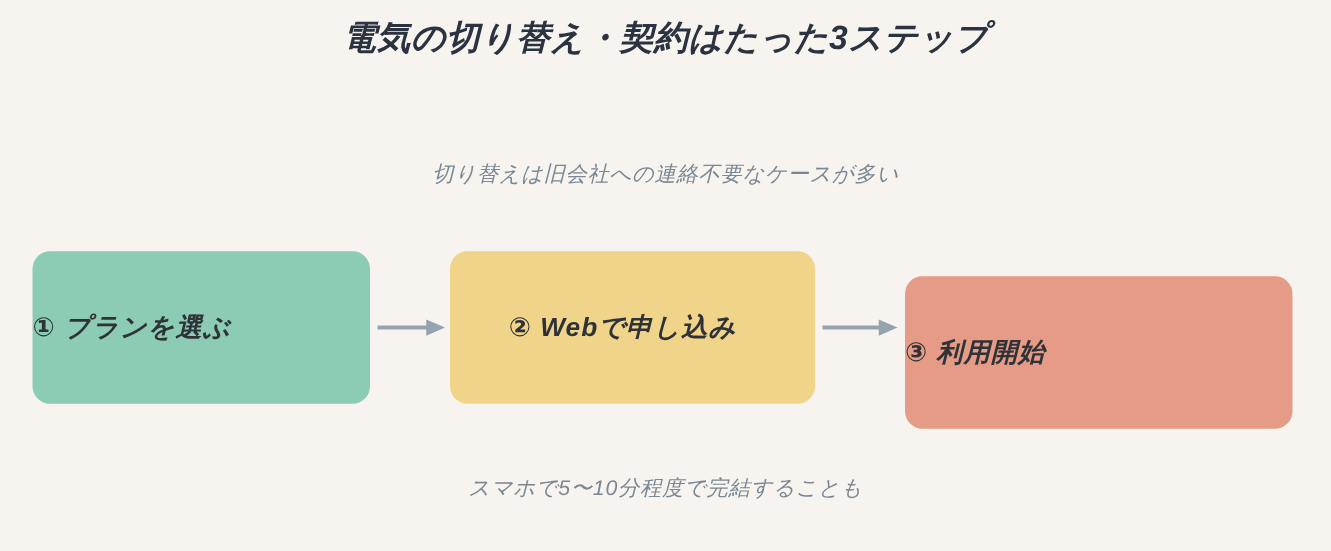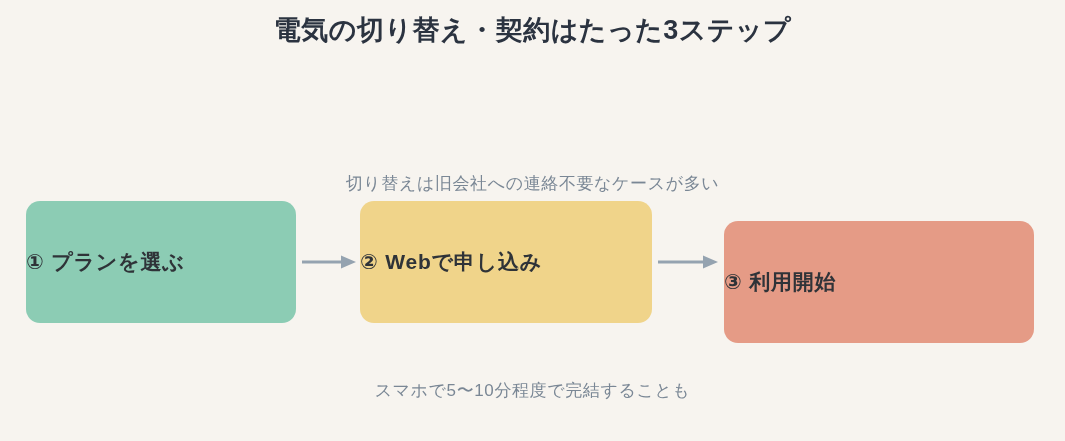--- a/index.html
+++ b/index.html
@@ -13,20 +13,21 @@
     font-family: "Liberation Sans", "DejaVu Sans", sans-serif;
     overflow: hidden;
     position: relative;
   }
 
   #infographic {
     position: relative;
     width: 864px;
     height: 441px;
     background: #f7f4ef;
+    font-style: italic;
   }
 
   
   .title {
     position: absolute;
     top: 12px;
     left: 0;
     width: 1065px;
     text-align: center;
     font-size: 27px;
@@ -41,21 +42,20 @@
     position: absolute;
     top: 128px;
     left: 0;
     width: 1065px;
     text-align: center;
     font-size: 17px;
     font-weight: normal;
     color: #7a8795;
     letter-spacing: 0.6px;
     white-space: nowrap;
-    margin-top: 44px;
   }
 
   
   .caption {
     position: absolute;
     top: 379px;
     left: 0;
     width: 1065px;
     text-align: center;
     font-size: 17px;
@@ -87,21 +87,21 @@
   .step-label {
     font-size: 21px;
     font-weight: bold;
     color: #2f3338;
     letter-spacing: 0.8px;
     white-space: nowrap;
     text-align: center;
   }
 
   .step-box-1 { left: 26px;  width: 270px; }
-  .step-box-2 { left: 360px; width: 292px; }
+  .step-box-2 { left: 360px; width: 292px; padding-left: 47px; }
   .step-box-3 { left: 724px; width: 310px; }
 
   
   .arrow {
     position: absolute;
     top: 50px;
     height: 22px;
   }
   .arrow-1 { left: 301px; width: 56px; }
   .arrow-2 { left: 657px; width: 62px; }

